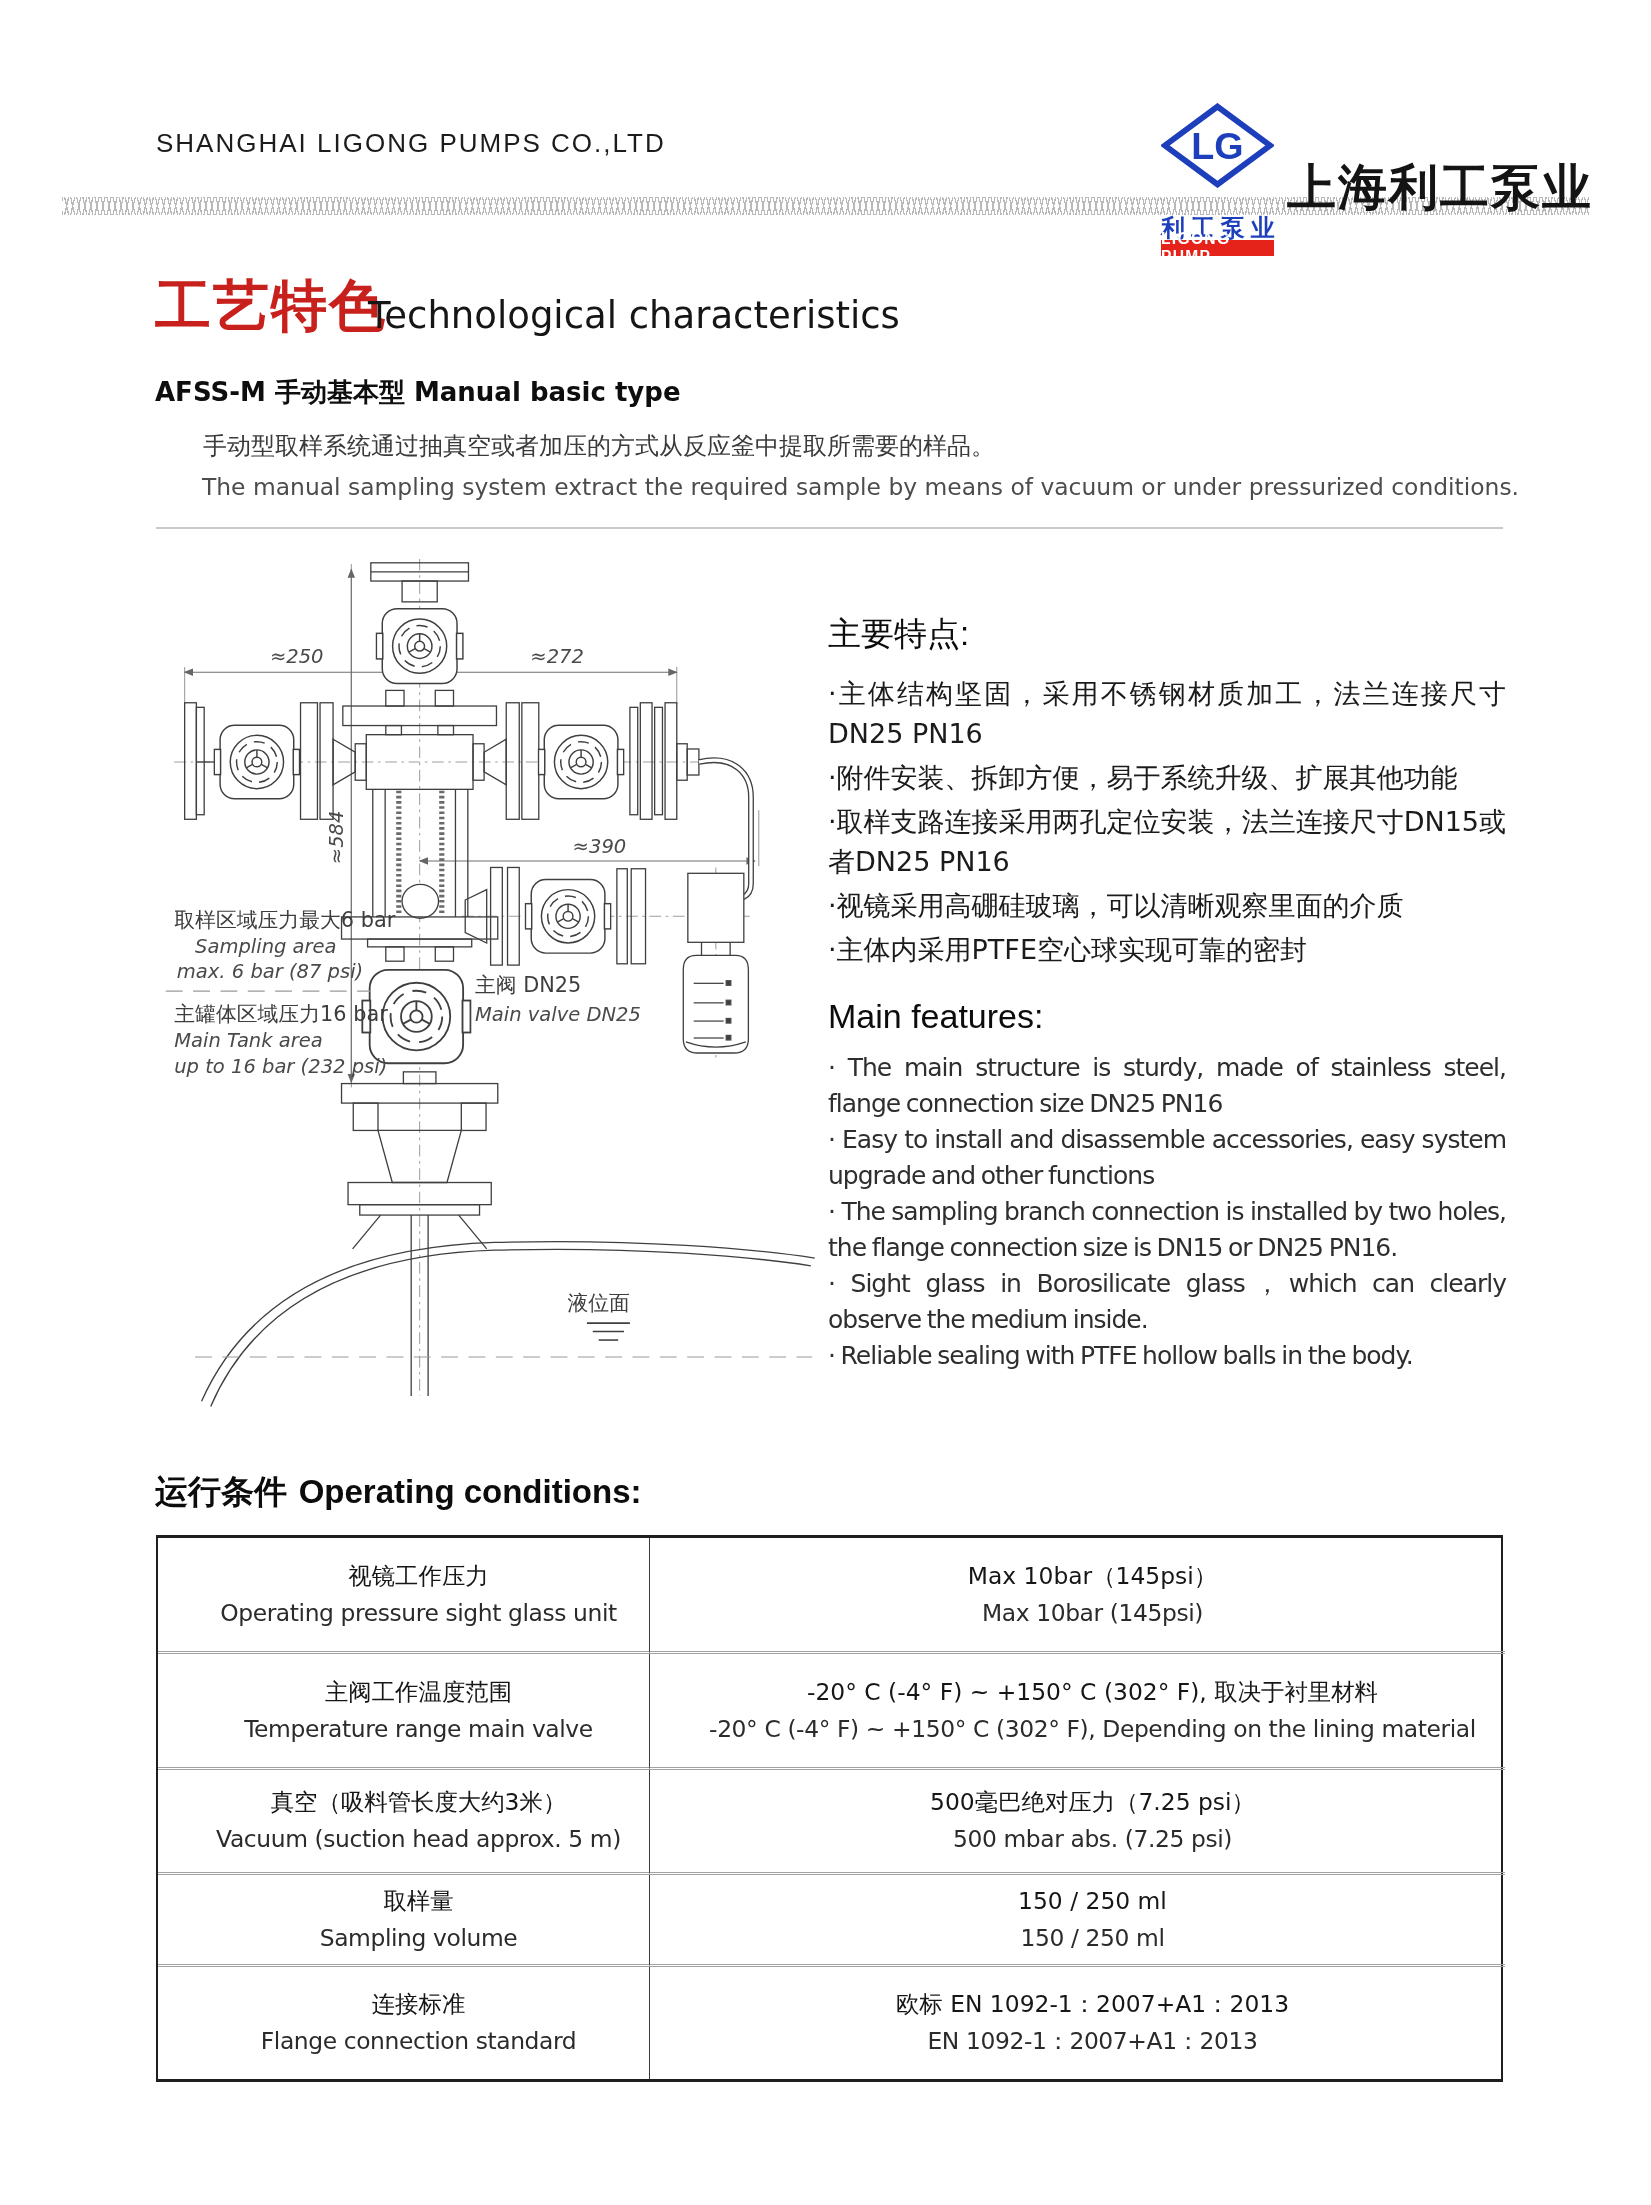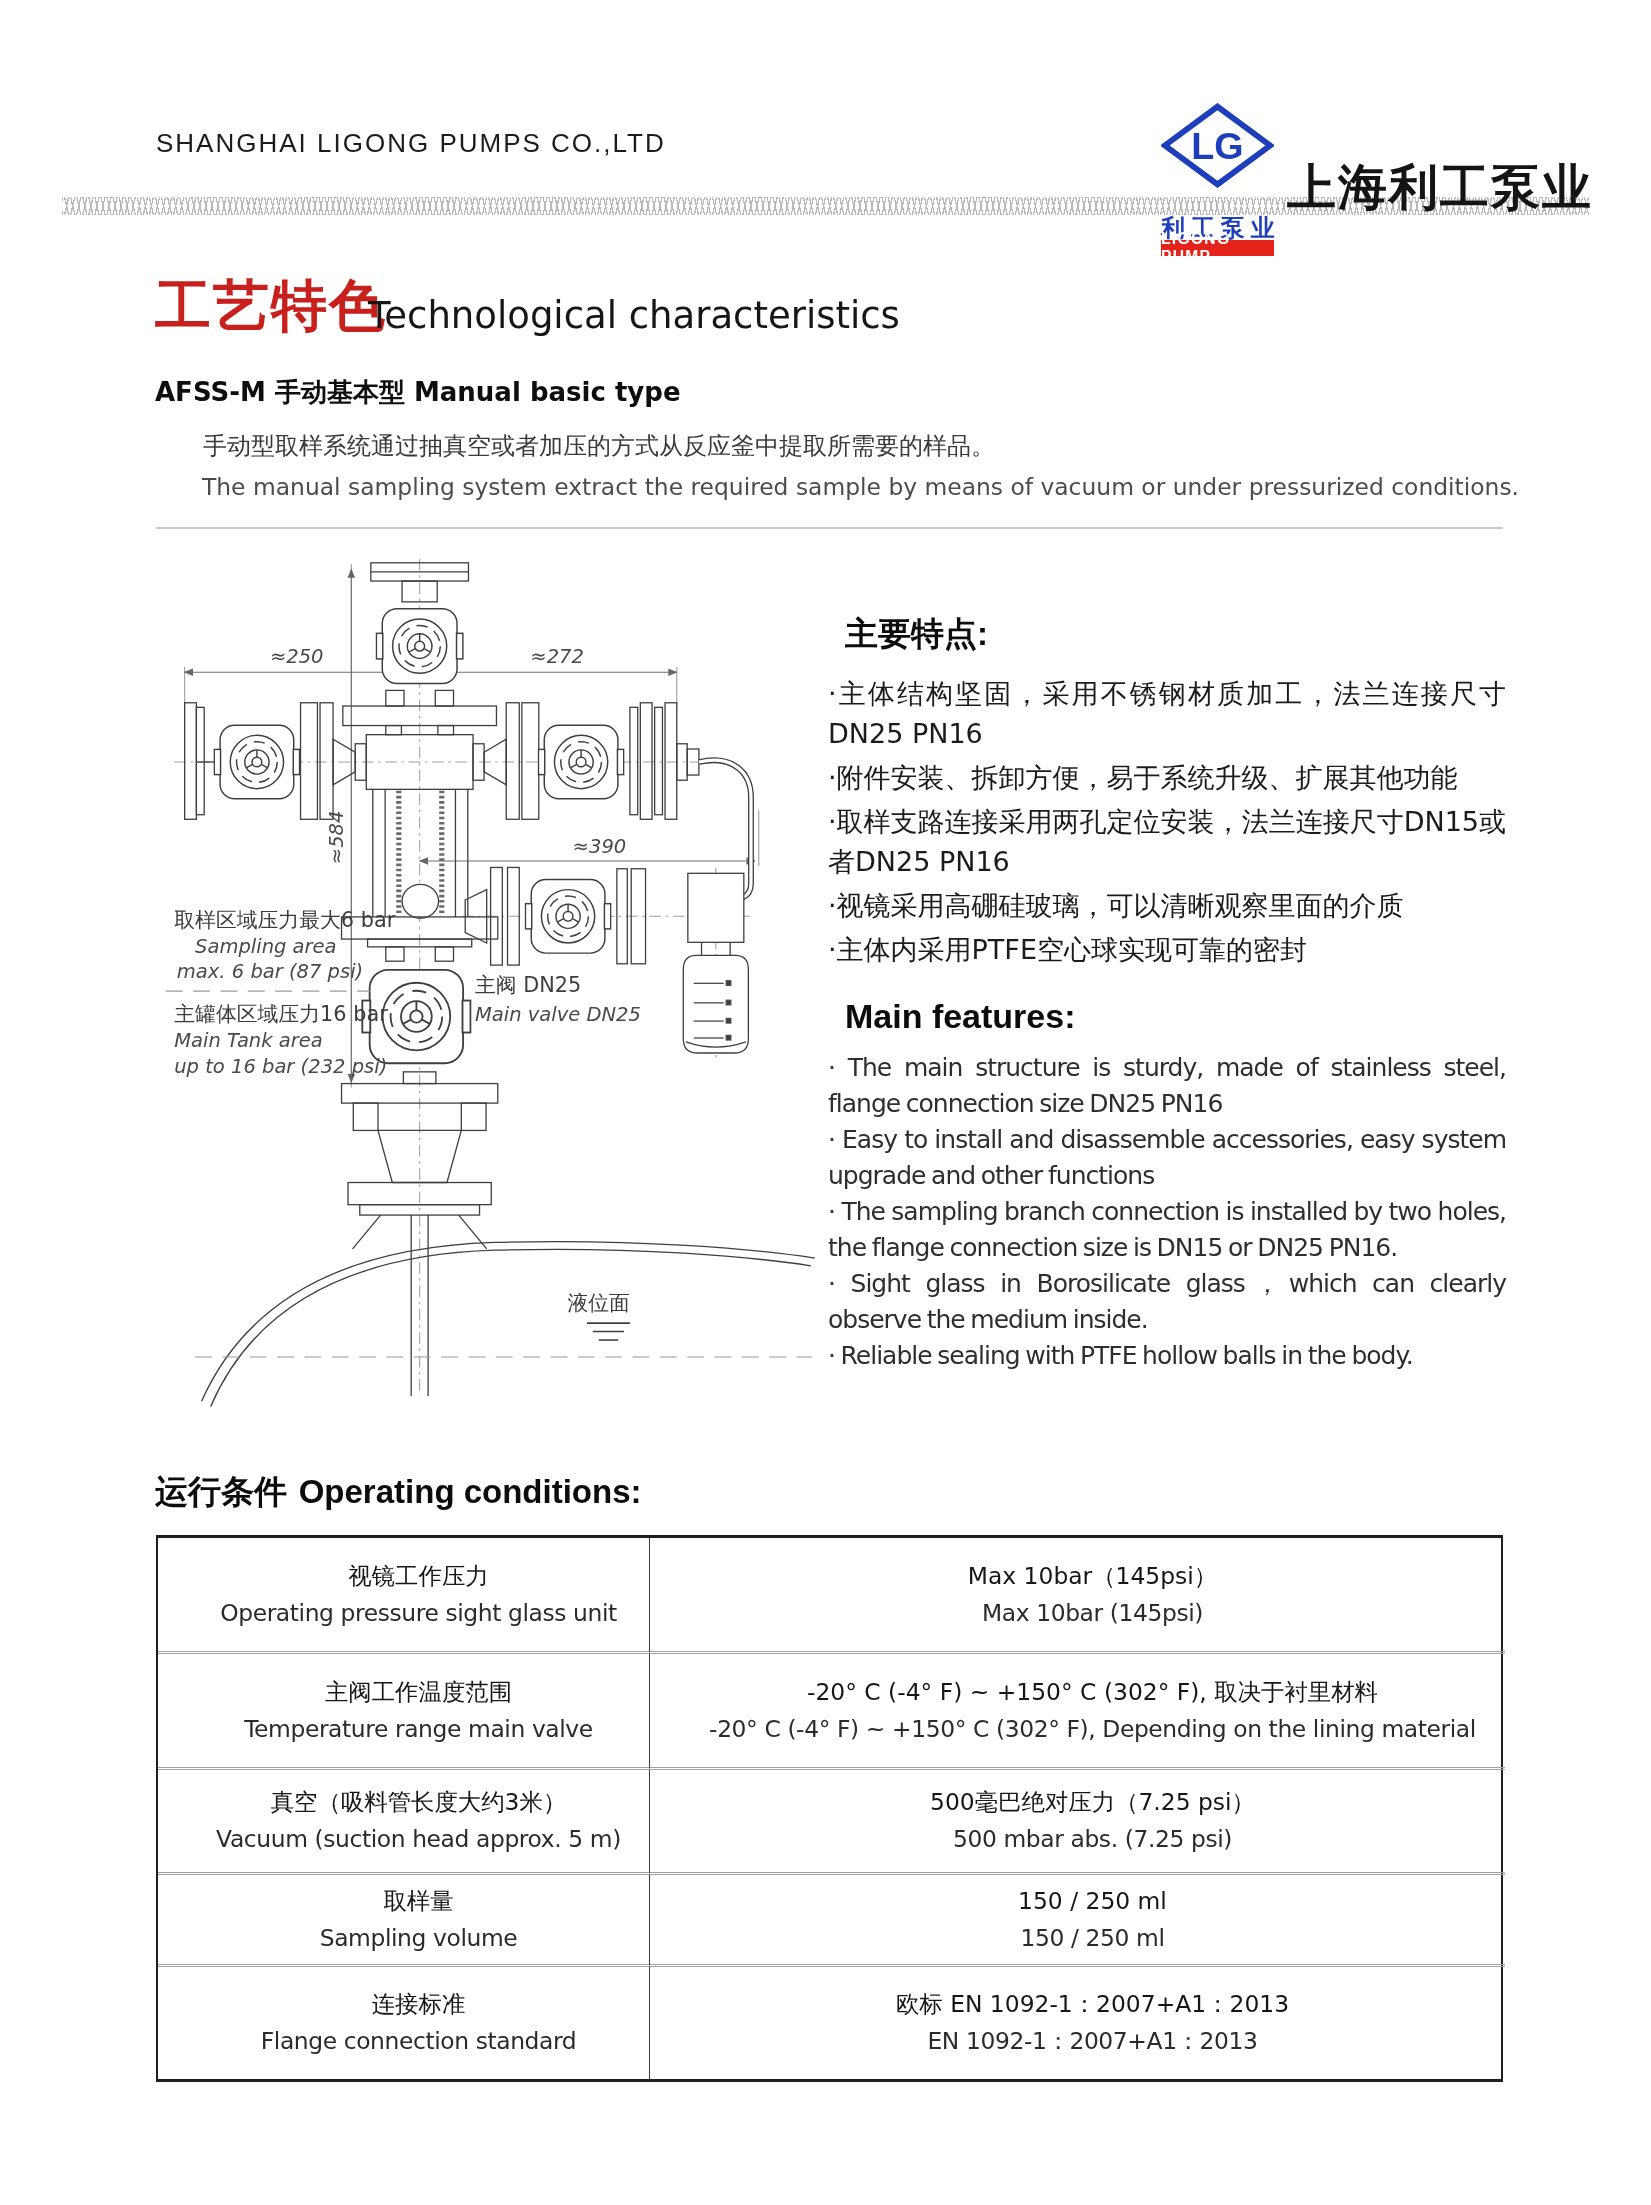--- a/index.html
+++ b/index.html
@@ -42,21 +42,21 @@
   .d-dash{stroke:#9a9a9a;stroke-width:1.8;fill:none;stroke-dasharray:26 16;}
   .d-rod{stroke:#6a6a6a;stroke-width:8;fill:none;stroke-dasharray:4 4;}
   .d-text{font-family:"DejaVu Sans","Liberation Sans",sans-serif;font-style:italic;
           font-size:30px;fill:#4a4a4a;}
   .d-text-cn{font-style:normal;font-size:32px;fill:#3d3d3d;}
   .d-tube{stroke:#3f3f3f;stroke-width:9;fill:none;}
   .d-tube-in{stroke:#ffffff;stroke-width:5;fill:none;}
 
   
   .features{left:828px;top:612px;width:678px;}
-  .feat-title{font-size:33px;font-weight:bold;color:#0c0c0c;margin:0 0 17px 17px;
+  .feat-title{font-size:33px;font-weight:normal;color:#0c0c0c;margin:0 0 17px 0;
               font-family:"Liberation Sans",sans-serif;}
   .feat-title.en{margin-top:27px;margin-bottom:14.3px;font-size:34px;}
   .feat-item-cn{font-size:27px;line-height:40px;color:#1b1b1b;text-align:justify;margin:0 0 3.9px 0;}
   .feat-item-en{font-size:25px;line-height:36px;color:#2e2e2e;text-align:justify;
                 letter-spacing:-1px;word-spacing:-1.3px;margin:0;}
 
   
   .op-title{left:155px;top:1470px;font-size:33px;font-weight:bold;color:#0c0c0c;
             font-family:"Liberation Sans",sans-serif;}
   .op-title .en{margin-left:11.7px;}

